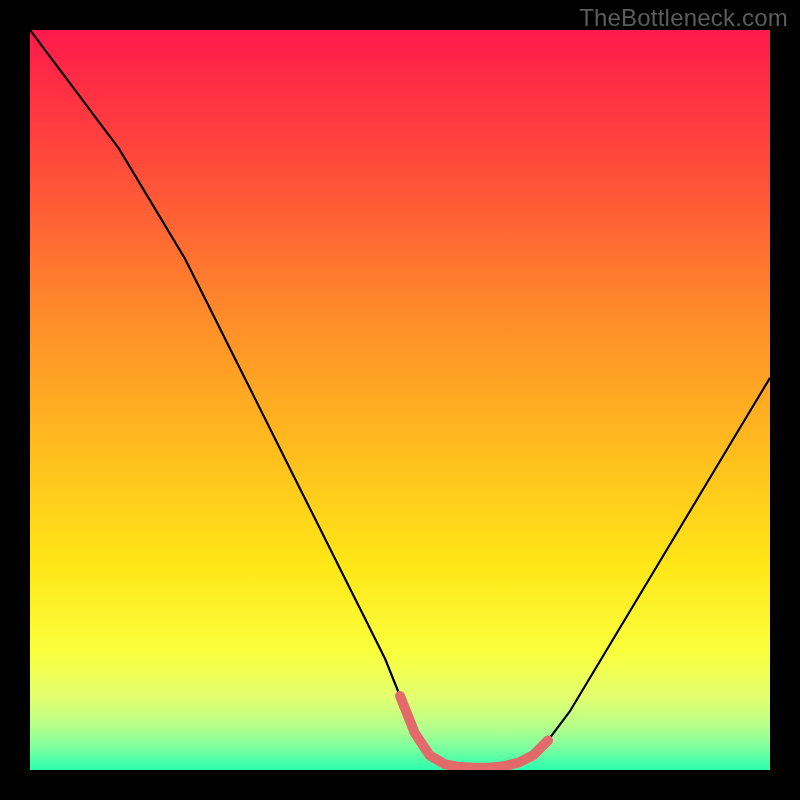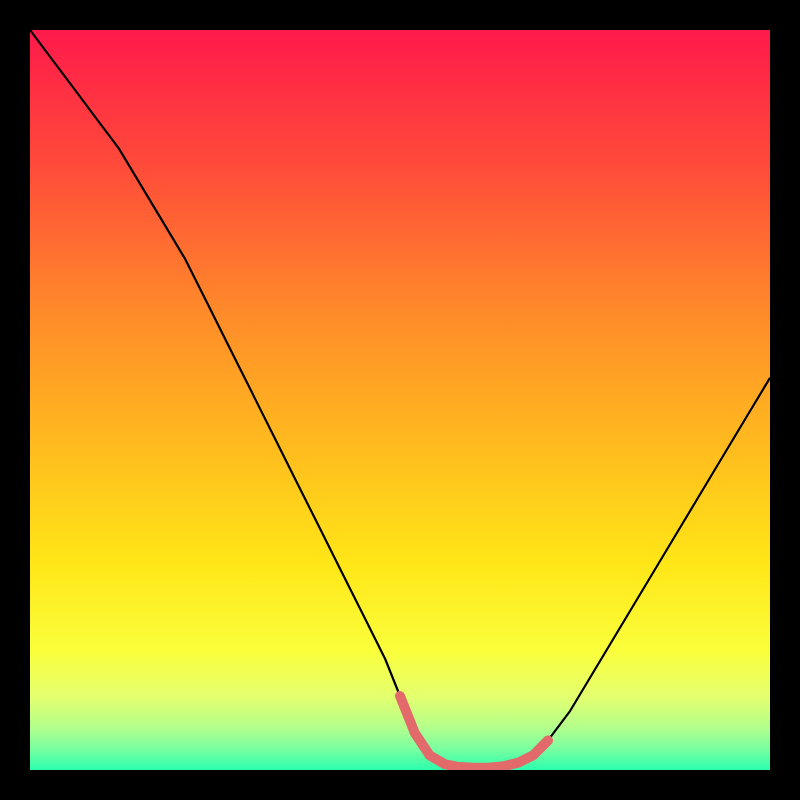--- a/index.html
+++ b/index.html
@@ -33,20 +33,21 @@
     color: #5c5c5c;
     font-size: 24px;
     font-weight: 500;
     letter-spacing: 0.2px;
   }
 </style>
 </head>
 <body>
 
 <div class="frame">
+  <div class="watermark">TheBottleneck.com</div>
   <svg class="plot" viewBox="0 0 740 740" width="740" height="740" preserveAspectRatio="none">
     <defs>
       <linearGradient id="bg-grad" x1="0" y1="0" x2="0" y2="1">
           <stop offset="0%" stop-color="#ff1a4b"></stop>
           <stop offset="18%" stop-color="#ff4a3a"></stop>
           <stop offset="38%" stop-color="#ff8a2a"></stop>
           <stop offset="55.00000000000001%" stop-color="#ffb81f"></stop>
           <stop offset="72%" stop-color="#ffe617"></stop>
           <stop offset="84%" stop-color="#faff3c"></stop>
           <stop offset="90%" stop-color="#e4ff6e"></stop>

